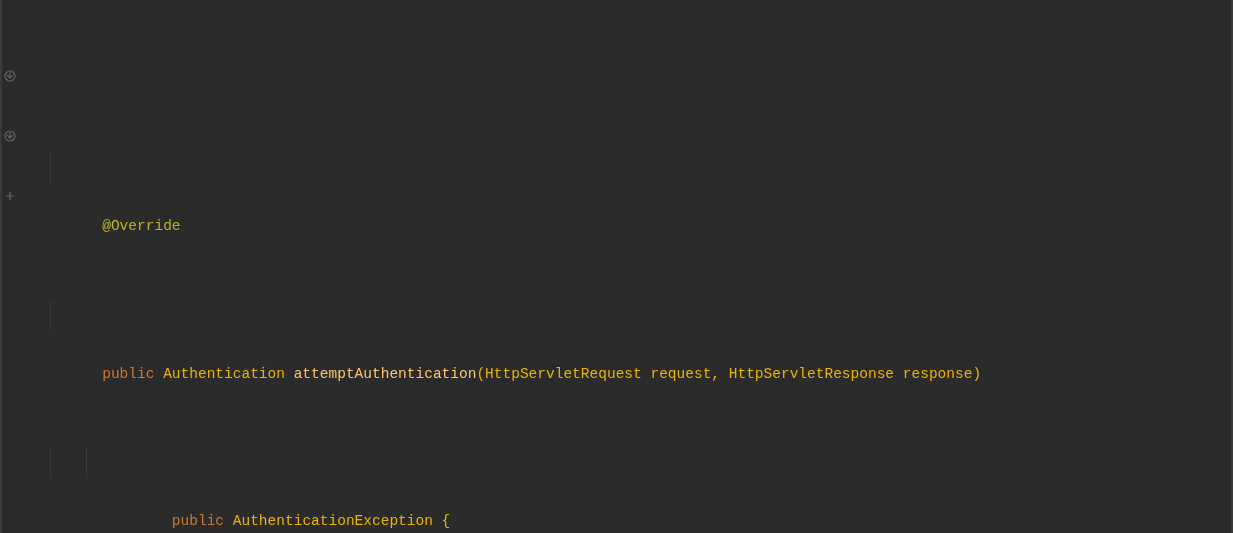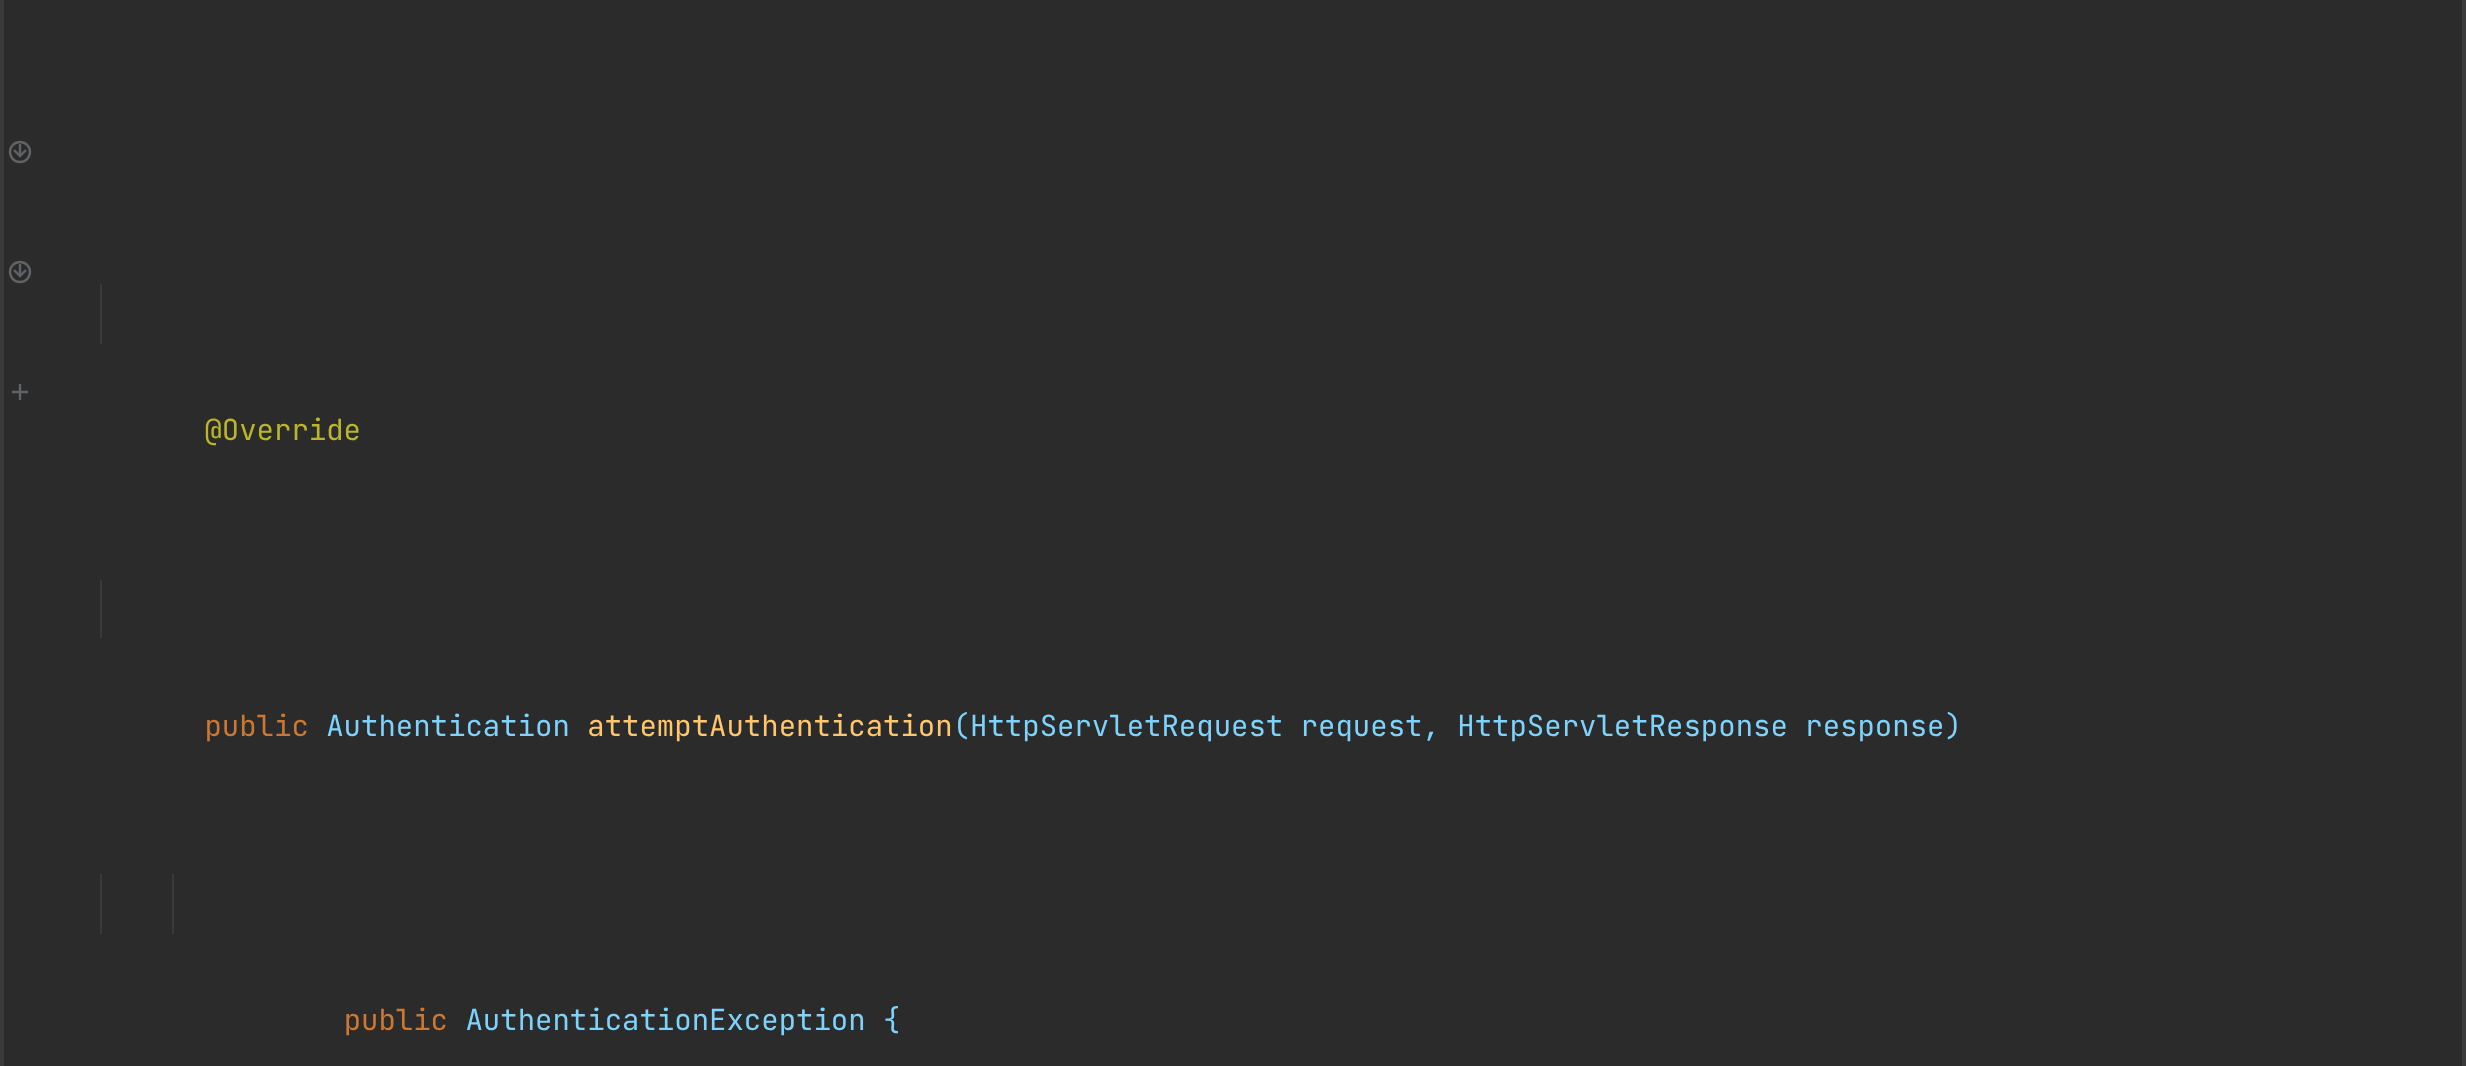--- a/index.html
+++ b/index.html
@@ -50,41 +50,42 @@
     left: 2px;
     color: #606366;
   }
   .gutter-mark svg { display:block; }
   .code {
     position: absolute;
     left: 22px;
     top: 0;
     right: 2px;
     bottom: 0;
-    padding-top: 24px;
+    padding-top: 35px;
     white-space: pre;
+    font-family: Liberation Mono, monospace;
   }
   .line {
     position: relative;
     padding-left: 28px;
     height: 29.5px;
   }
   .indent-guide {
     position: absolute;
     top: 0;
     bottom: 0;
     width: 0;
     border-left: 1px solid #3a3a3a;
   }
   .ig0 { left: 28px; }
   .ig1 { left: 64px; }
   .kw { color: #cc7832; }
   .ann { color: #bbb529; }
   .fn { color: #ffc66d; }
-  .plain { color: #7dd3fc; }
+  .plain { color: #eab308; }
 </style>
 </head>
 <body>
 
 <div class="editor">
   <div class="left-rail"></div>
   <div class="right-rail"></div>
 
   <div class="gutter">
     <span class="gutter-mark" style="top:70px">

